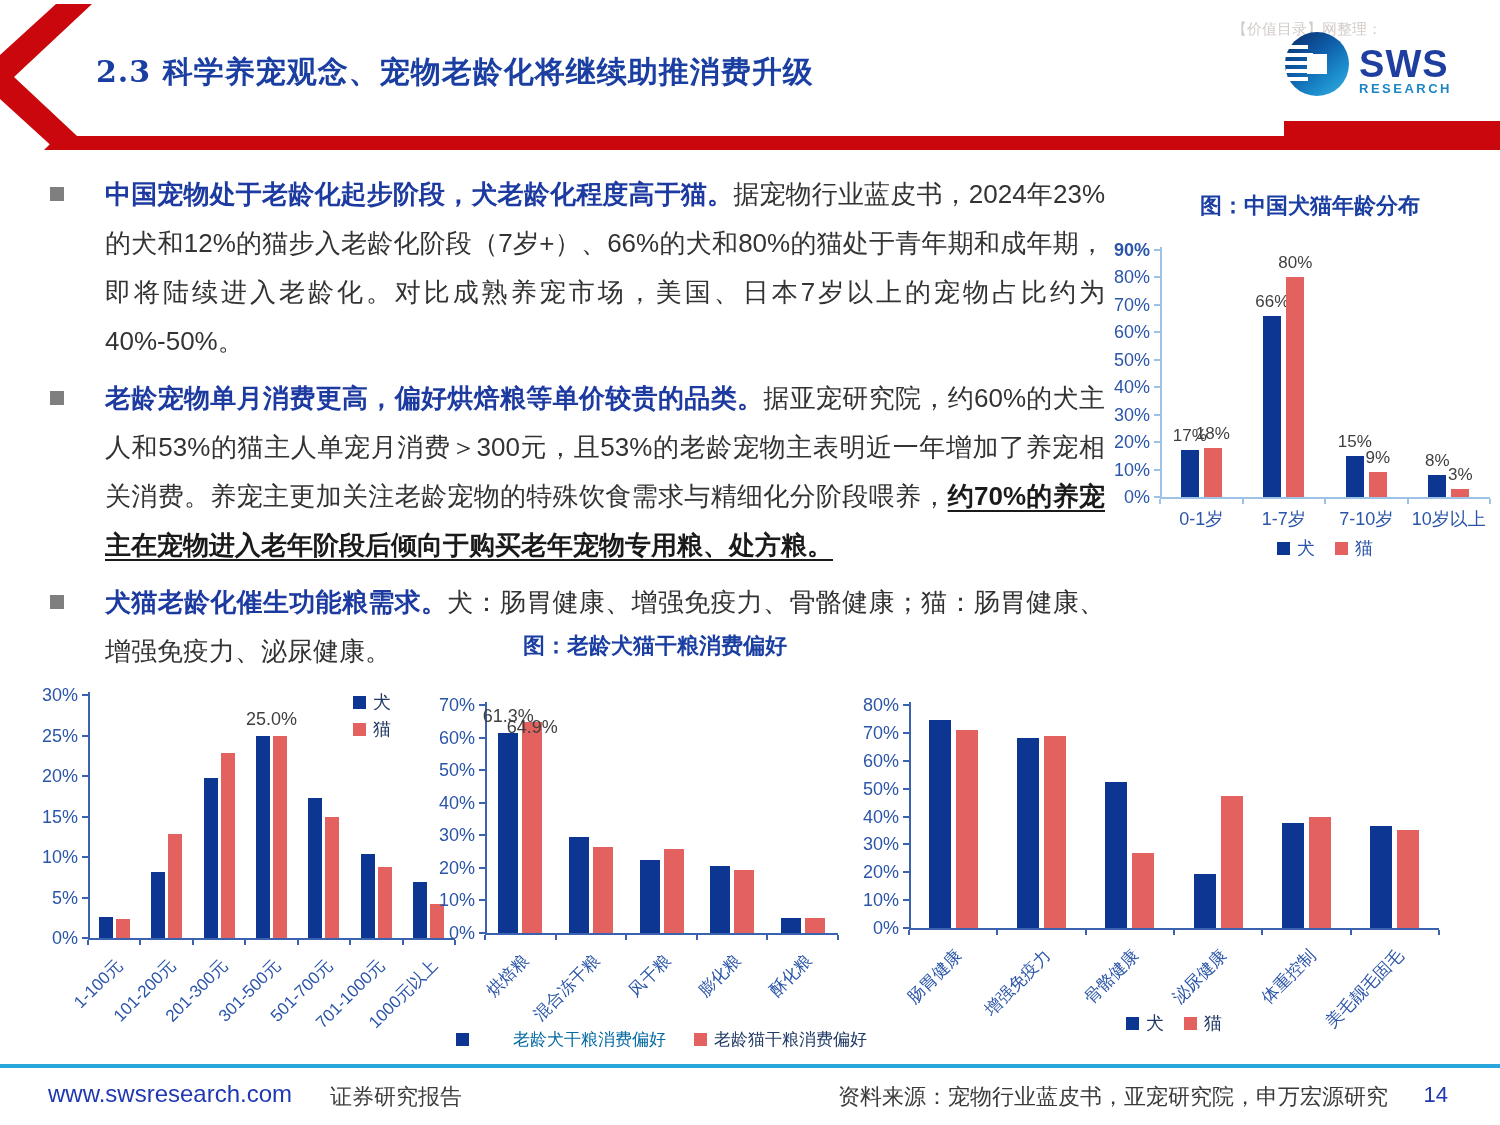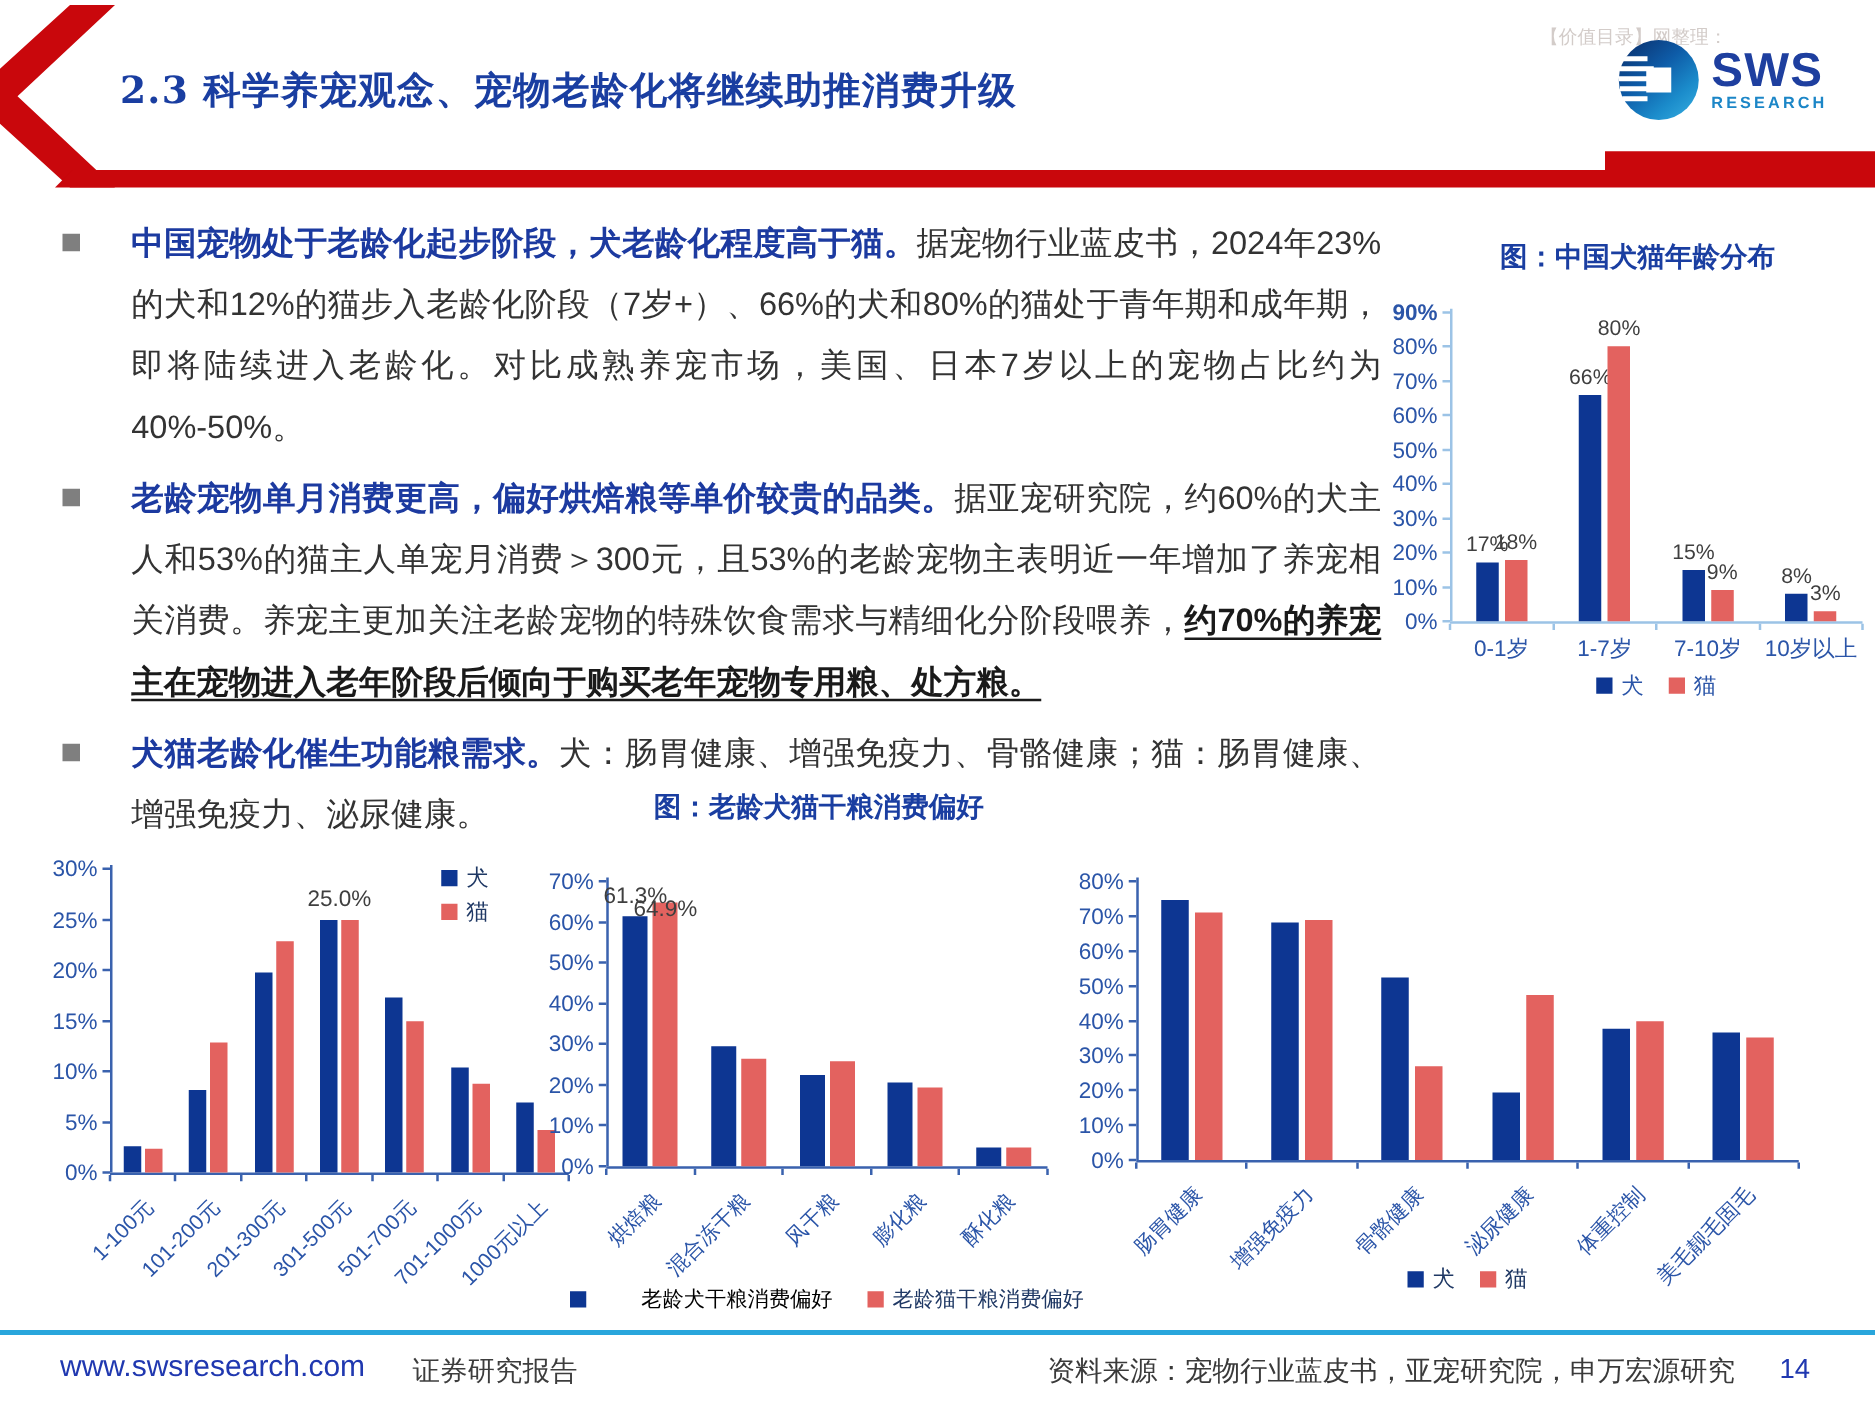--- a/index.html
+++ b/index.html
@@ -3,21 +3,21 @@
 <meta charset="utf-8">
 <style>
   html,body{margin:0;padding:0;background:#e8e8e8;}
   .slide{position:relative;width:1500px;height:1125px;background:#ffffff;overflow:hidden;
          font-family:"Liberation Sans","DejaVu Sans",sans-serif;}
   
   .hdr-svg{position:absolute;left:0;top:0;width:1500px;height:160px;}
   .page-title{position:absolute;left:96px;top:40px;width:1180px;font-family:"DejaVu Serif","Liberation Serif",serif;
          font-weight:700;font-size:30px;color:#1A3EA1;letter-spacing:1px;white-space:nowrap;margin-top:12px;}
   .watermark{position:absolute;left:1232px;top:20px;font-size:15px;color:#D3CCC9;}
-  .logo{position:absolute;right:38px;top:32px;display:flex;align-items:center;gap:10px;}
+  .logo{position:absolute;right:48px;top:32px;display:flex;align-items:flex-end;gap:10px;}
   .logo-globe{position:relative;width:64px;height:64px;border-radius:50%;
          background:linear-gradient(140deg,#0A2B66 0%,#0E5CA8 42%,#1B8CCB 72%,#39B1E2 100%);}
   .logo-globe .sq{position:absolute;left:22px;top:22px;width:20px;height:20px;background:#ffffff;}
   .logo-globe .st{position:absolute;height:4px;background:#ffffff;left:3px;}
   .logo-sws{font-size:38px;font-weight:800;color:#1E3F9F;line-height:34px;letter-spacing:1px;}
   .logo-res{font-size:13px;font-weight:700;color:#1C86C7;letter-spacing:2.5px;}
   
   .bullets{position:absolute;left:48px;top:170px;width:1057px;}
   .bullet{position:relative;padding-left:57px;margin-bottom:8px;font-size:26px;line-height:49px;
           text-align:justify;color:#333333;}
@@ -236,21 +236,21 @@
         <div style="left: 299.1px; top: 242.463px; width: 20px; height: 62.5371px; background: rgb(227, 98, 95);"></div>
         <div style="left: 369.7px; top: 290.017px; width: 20px; height: 14.9829px; background: rgb(227, 98, 95);"></div>
         <div class="xlab-rot" style="left: -68.7px; top: 321px;">烘焙粮</div>
         <div class="xlab-rot" style="left: 1.9px; top: 321px;">混合冻干粮</div>
         <div class="xlab-rot" style="left: 72.5px; top: 321px;">风干粮</div>
         <div class="xlab-rot" style="left: 143.1px; top: 321px;">膨化粮</div>
         <div class="xlab-rot" style="left: 213.7px; top: 321px;">酥化粮</div>
         <div class="anno" style="left: 25.3px; top: 78.3371px;">61.3%</div>
         <div class="anno" style="left: 49.3px; top: 66.6114px; margin-top: 22px;">64.9%</div>
         <div class="legend" style="left: 50px; top: 400px; width: 353px; justify-content: center; gap: 28px;">
-          <div class="leg-item" style="color: #000000; font-size: 17px; gap: 44px;">
+          <div class="leg-item" style="color: #0369a1; font-size: 17px; gap: 44px;">
             <div class="leg-sq" style="background: rgb(13, 54, 146);"></div>
             <span>老龄犬干粮消费偏好</span>
           </div>
           <div class="leg-item" style="color: rgb(31, 56, 100); font-size: 17px;">
             <div class="leg-sq" style="background: rgb(227, 98, 95);"></div>
             <span>老龄猫干粮消费偏好</span>
           </div>
         </div>
       </div>
       <div class="chart" style="left: 868px; top: 628px; width: 625px; height: 470px;">

